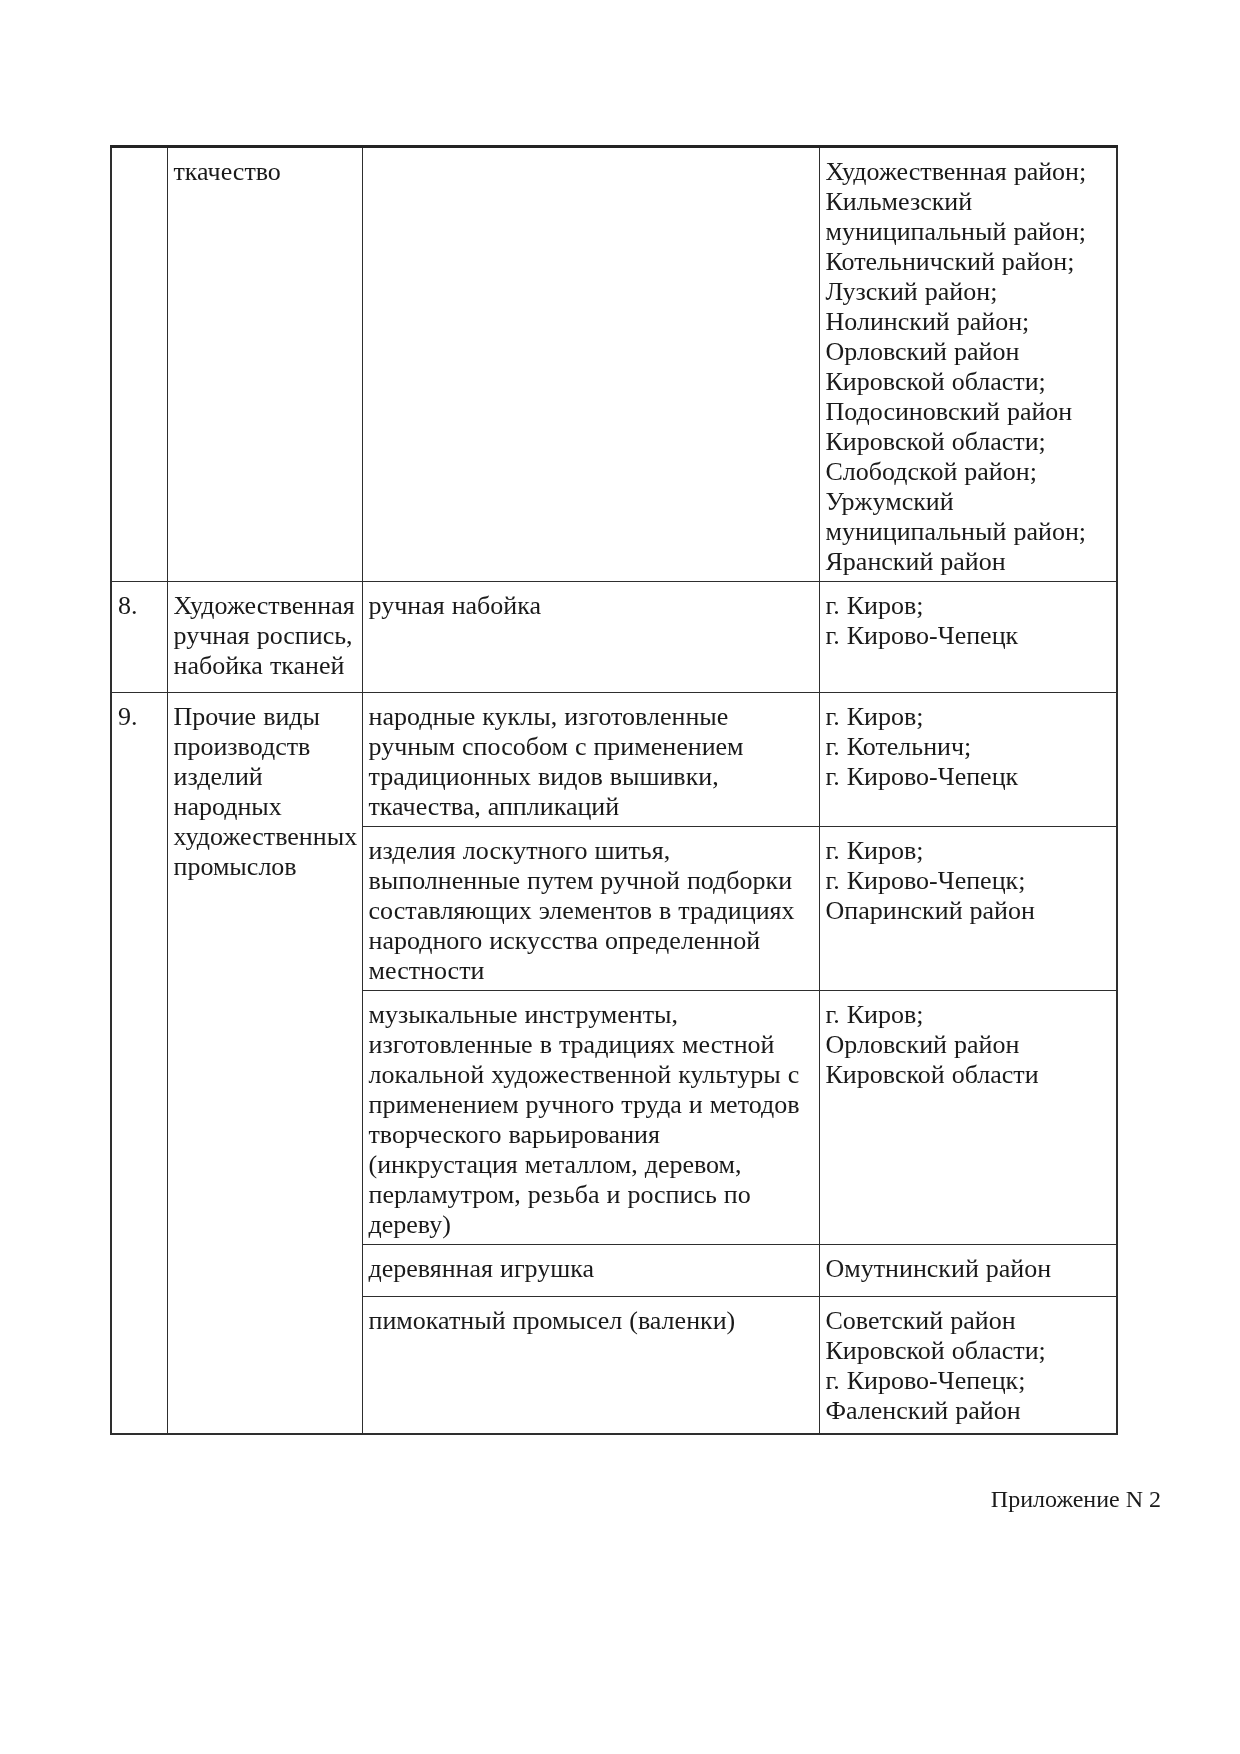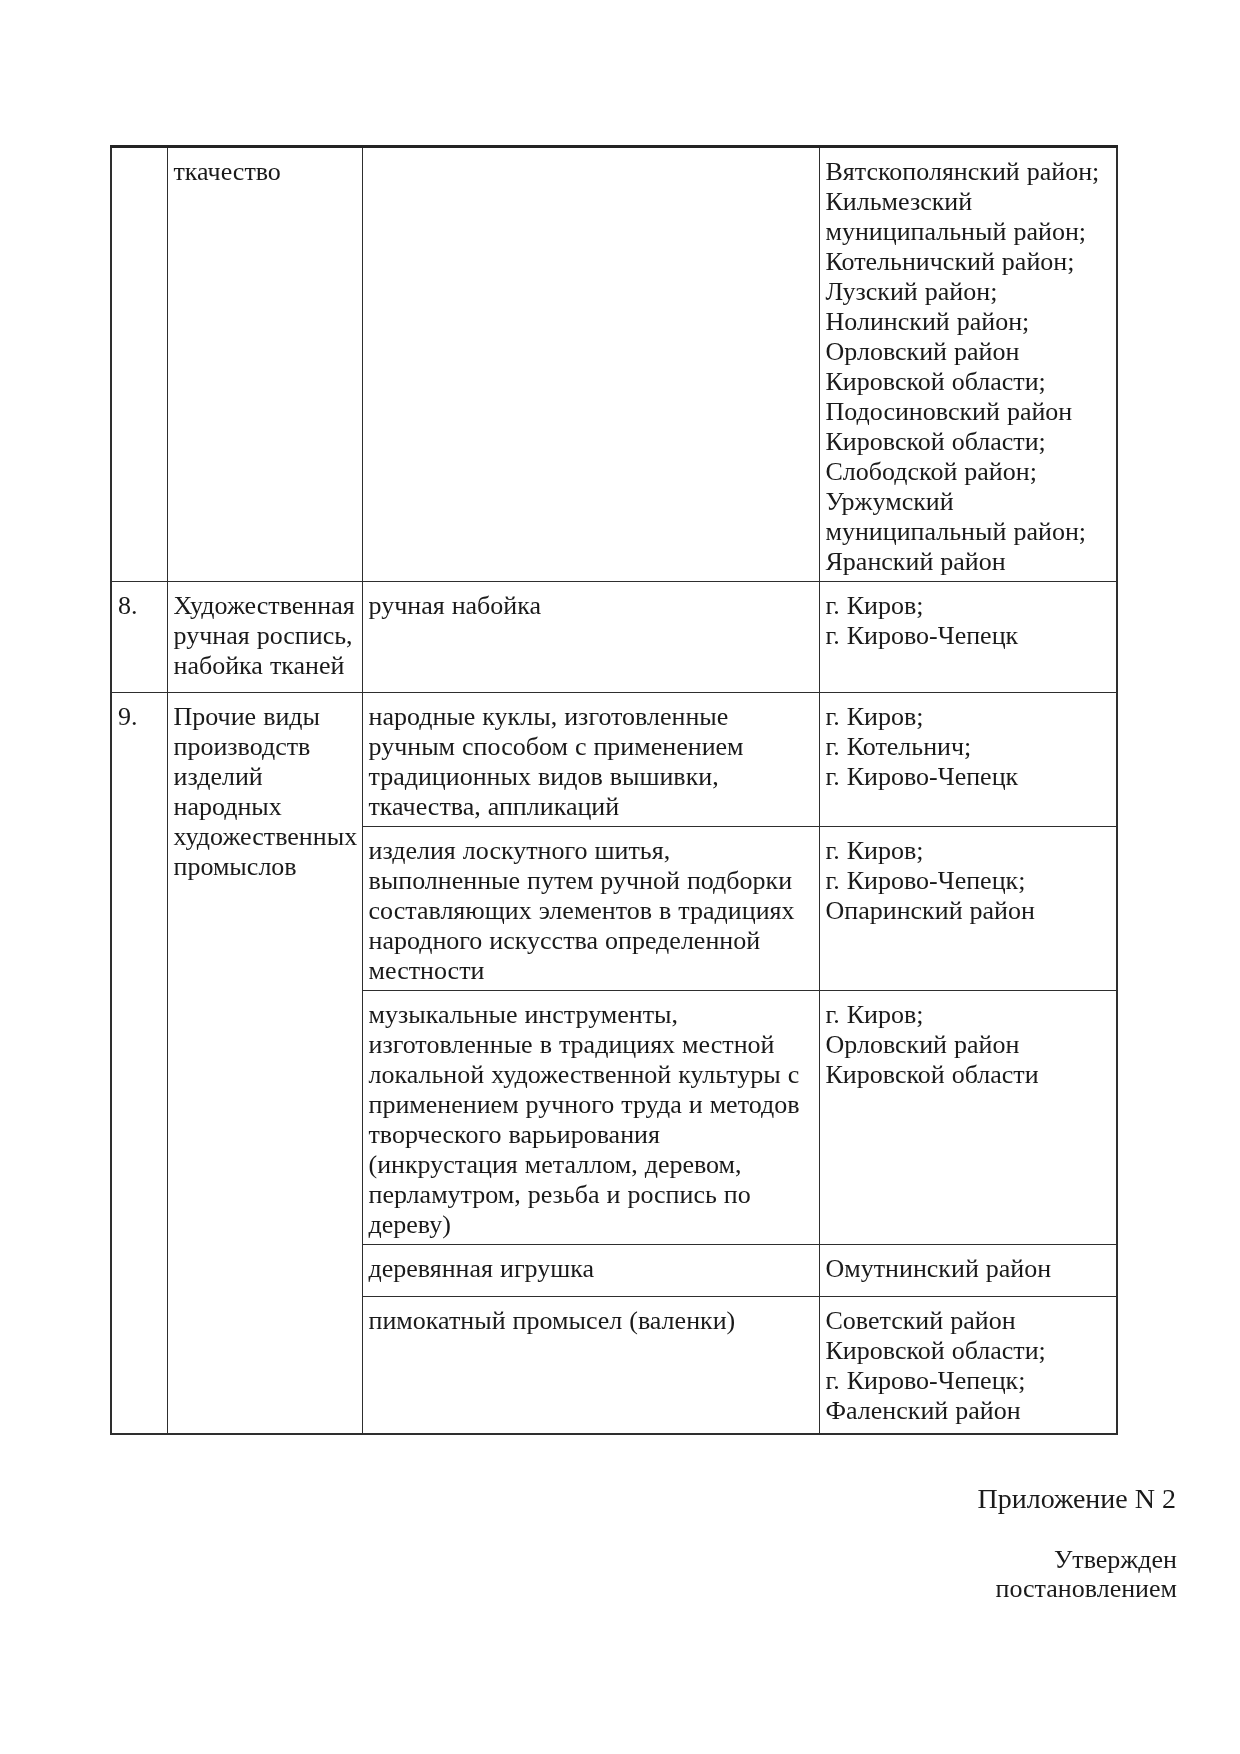--- a/index.html
+++ b/index.html
@@ -47,22 +47,22 @@
   tr.rC2 { height: 140px; }
   tr.rC3 { height: 220px; margin-top: 6px; }
   tr.rC4 { height: 52px; padding-left: 24px;  }
   tr.rC5 { height: 137px; }
   td.num  { padding-left: 9px; }
   td.terr { padding-left: 10px; }
   .terr-line { white-space: normal; }
   .appendix {
     position: absolute;
     top: 1484px;
-    right: 64px;
-    font-size: 28px;
+    right: 79px;
+    font-size: 24px;
     line-height: 30px;
   }
   .approved {
     position: absolute;
     top: 1545px;
     right: 63px;
     font-size: 26px;
     line-height: 29px;
     text-align: right;
   }
@@ -78,21 +78,21 @@
         <col class="c2">
         <col class="c3">
         <col class="c4">
     </colgroup>
     <tbody>
       <tr class="rA">
         <td class="num"></td>
         <td class="cat">ткачество</td>
         <td class="desc"></td>
         <td class="terr">
-            <div class="terr-line">Вятскополянский район;</div>
+            <div class="terr-line">Художественная район;</div>
             <div class="terr-line">Кильмезский муниципальный район;</div>
             <div class="terr-line">Котельничский район;</div>
             <div class="terr-line">Лузский район;</div>
             <div class="terr-line">Нолинский район;</div>
             <div class="terr-line">Орловский район Кировской области;</div>
             <div class="terr-line">Подосиновский район Кировской области;</div>
             <div class="terr-line">Слободской район;</div>
             <div class="terr-line">Уржумский муниципальный район;</div>
             <div class="terr-line">Яранский район</div>
           </td>
@@ -145,18 +145,14 @@
             <div class="terr-line">Советский район Кировской области;</div>
             <div class="terr-line">г. Кирово-Чепецк;</div>
             <div class="terr-line">Фаленский район</div>
           </td>
       </tr>
     </tbody>
   </table>
 
   <div class="appendix">Приложение N 2</div>
 
-  <div class="approved">
-    <div>Утвержден</div>
-    <div>постановлением</div>
-  </div>
 
 </div>
 
 </body></html>

